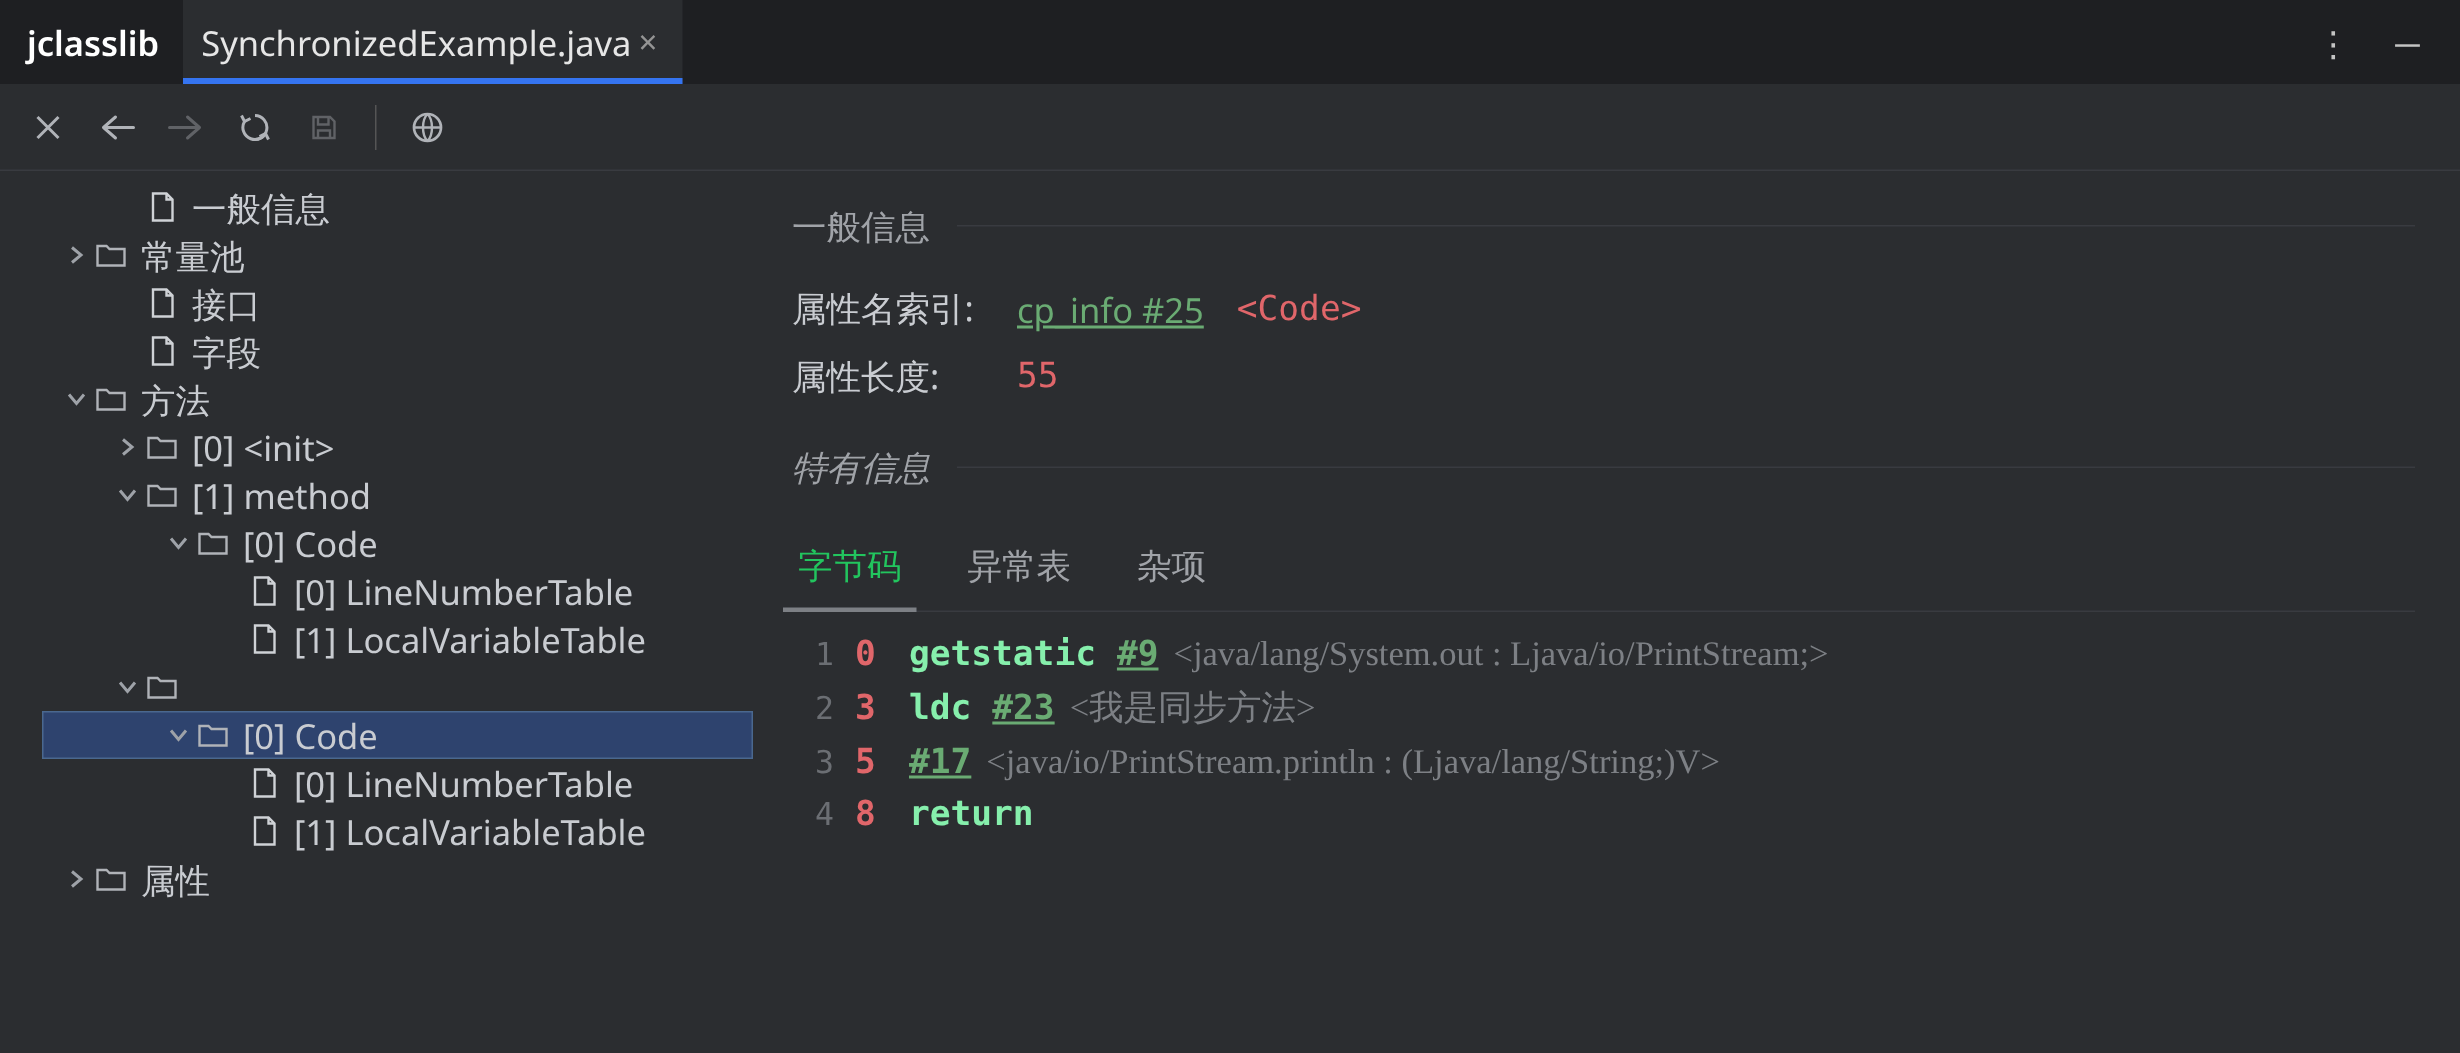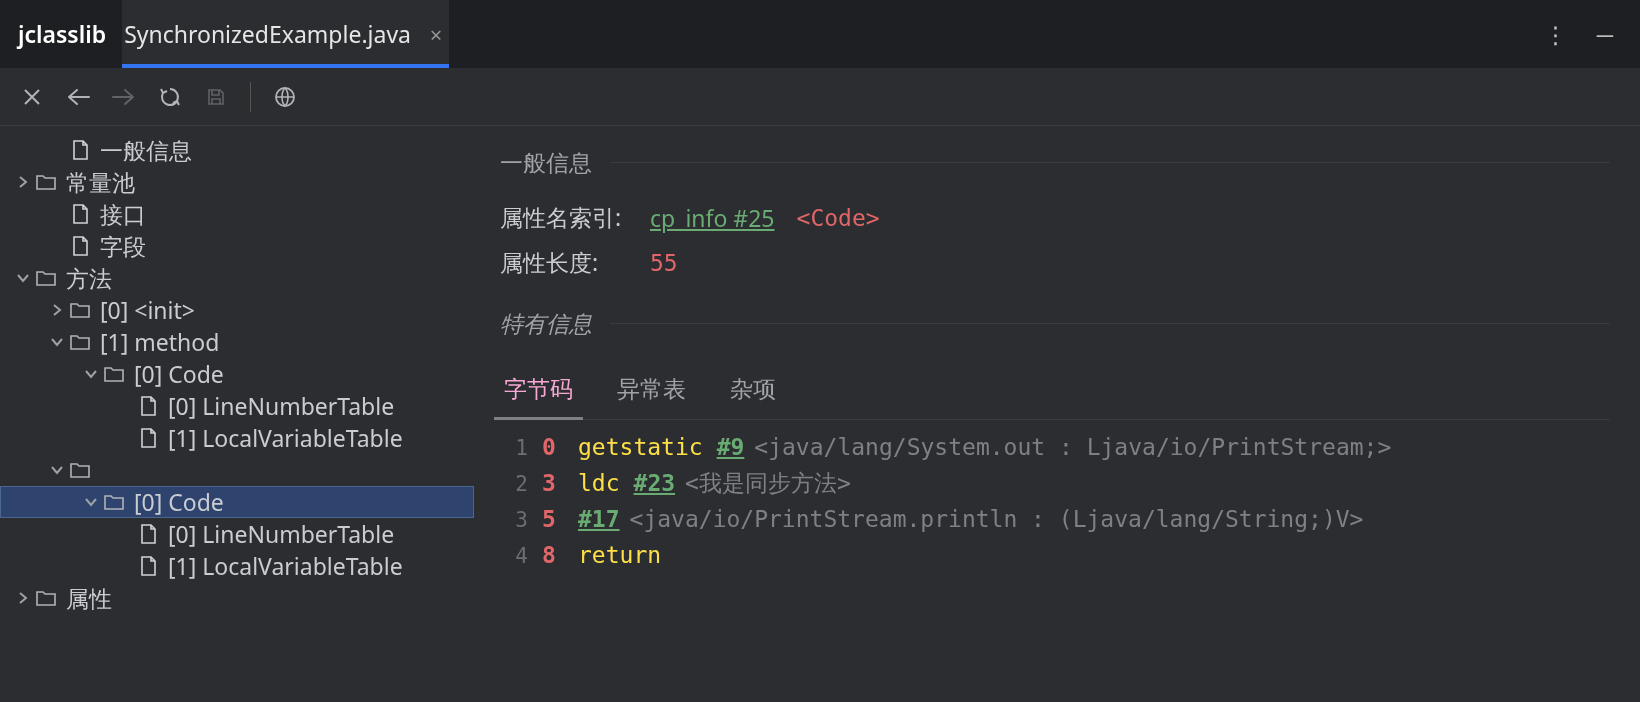--- a/index.html
+++ b/index.html
@@ -25,37 +25,36 @@
     width:1640px; height:702px;
     background: var(--bg);
     color: var(--text);
     font-family: var(--sans);
     font-size: 23px;
     overflow:hidden;
   }
   
   .titlebar {
     display:flex; align-items:stretch;
-    height:68px;
+    height:56px;
     background: var(--bg-dark);
     padding-left: 14px;
   }
   .app-name {
     color:#fff; font-weight:600;
     display:flex; align-items:center;
     padding: 0 16px 0 4px;
     font-size: 23px;
   }
   .tab {
     display:flex; align-items:center;
-    padding: 0 2px;
+    padding: 0 12px;
     color: #e6e6e6;
     font-size:23px;
     position:relative;
-    gap:14px;
     background: var(--bg);
   }
   .tab .close {
     color:#949494; font-size:22px;
     width:22px; text-align:center;
   }
   .tab.active::after {
     content:"";
     position:absolute; left:0; right:0; bottom:0;
     height:4px;
@@ -87,20 +86,21 @@
   .toolbar .divider {
     width:1px; height:30px;
     background:#555; margin:0 10px;
   }
   .toolbar svg { display:block; }
 
   
   .body-split {
     display:flex;
     height: calc(100% - 56px - 58px);
+    padding-left: 28px;
   }
   .tree-pane {
     width:474px;
     padding-top:8px;
     overflow:hidden;
     font-size:23px;
   }
   .detail-pane {
     flex:1;
     padding: 14px 30px 0 26px;
@@ -162,44 +162,44 @@
     display:flex; gap:36px;
     border-bottom:1px solid var(--border);
     margin-top:10px;
   }
   .sub-tab {
     padding: 10px 4px 14px 4px;
     color: var(--text-dim);
     font-size:23px;
     position:relative;
   }
-  .sub-tab.active { color:#f9a8d4; }
+  .sub-tab.active { color:#22c55e; }
   .sub-tab.active::after {
     content:""; position:absolute;
     left:-6px; right:-6px; bottom:-1px; height:3px;
     background:#7d8085;
   }
 
   .bytecode {
     margin-top:10px;
     font-family: var(--mono);
     font-size:23px;
   }
   .bc-row {
     display:flex; align-items:baseline;
     line-height:35px;
   }
   .bc-row .lineno {
     width:28px; text-align:right; color:#6b6e73; margin-right:14px;
     font-size:21px;
   }
   .bc-row .offset { color: var(--red); min-width:20px; margin-right:16px; font-weight:600; }
-  .bc-row .opcode { color:#fde047; font-weight:400; margin-right:14px; }
+  .bc-row .opcode { color:#86efac; font-weight:700; margin-right:14px; }
   .bc-row .ref { color: var(--green); text-decoration:underline; margin-right:10px; font-weight:600; }
-  .bc-row .desc { color: var(--text-muted); }
+  .bc-row .desc { color: var(--text-muted); font-family: Liberation Serif, serif; }
 </style>
 </head>
 <body>
 
 <div class="titlebar">
   <div class="app-name">jclasslib</div>
   <div class="tab active">
     <span>SynchronizedExample.java</span>
     <span class="close">×</span>
   </div>

